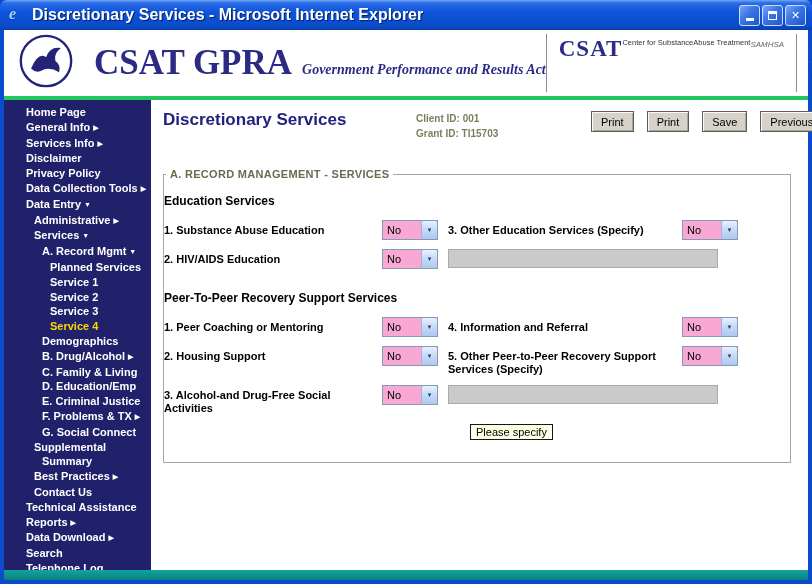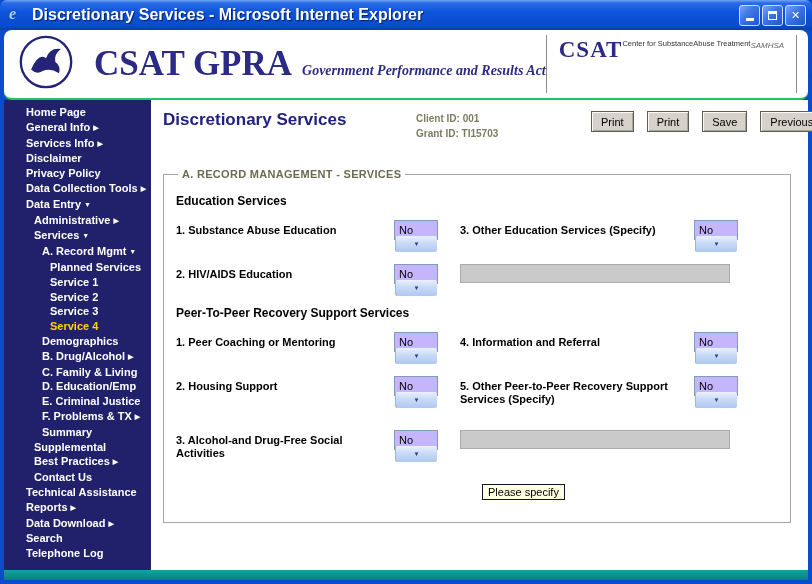--- a/index.html
+++ b/index.html
@@ -18,21 +18,21 @@
   .win-btns { margin-left:auto; display:flex; gap:2px; }
   .win-btn { width:21px; height:21px; border-radius:3px; border:1px solid #CDDCF7;
     background:linear-gradient(135deg,#7BA6F3 0%,#3E77E8 40%,#1E55CF 100%);
     color:#fff; font-size:11px; display:flex; align-items:center; justify-content:center; cursor:pointer; }
   .win-btn.min { align-items:flex-end; padding-bottom:4px; }
   .min-glyph { width:8px; height:3px; background:#fff; display:block; }
   .max-glyph { width:9px; height:9px; border:1px solid #fff; border-top:3px solid #fff; display:block; }
 
   
   .app-header { position:absolute; top:30px; left:4px; width:804px; height:70px;
-    background:#fff; border-bottom:2px solid #22c55e; display:flex; align-items:center;border-radius:8px; }
+    background:#fff; border-bottom:4px solid #22c55e; display:flex; align-items:center; }
   .hhs-logo { margin-left:14px; flex:0 0 auto; }
   .brand { margin-left:20px; display:flex; align-items:baseline; white-space:nowrap; }
   .brand-title { font-family:"Liberation Serif", serif; font-weight:bold; font-size:35px; color:#2B2B85; }
   .brand-tagline { font-family:"Liberation Serif", serif; font-style:italic; font-weight:bold;
     font-size:14px; color:#2B2B85; margin-left:10px; }
   .csat-block { margin-left:auto; text-align:center; padding:4px 12px; height:58px;
     border-left:1px solid #8C8C8C; border-right:1px solid #8C8C8C;
     display:flex; justify-content:center; flex:0 0 auto; }
   .csat-acronym { font-family:"Liberation Serif", serif; font-weight:bold; font-size:23px;
     color:#2B2B85; letter-spacing:1px; line-height:22px; }
@@ -59,29 +59,29 @@
   .page-title { font-size:17px; font-weight:bold; color:#22227E; flex:0 0 253px; }
   .ids { flex:0 0 175px; font-size:10px; font-weight:bold; color:#7E7C5E;
     line-height:15px; padding-top:1px; }
   .toolbar { margin-left:auto; display:flex; gap:13px; padding-top:1px; }
   .xp-btn { font-family:"Liberation Sans", sans-serif; font-size:11px; color:#000;
     background:#D6D2CA; border:1px solid #5F5D54;
     box-shadow:inset 1px 1px 0 #FBFAF7, inset -1px -1px 0 #A8A69C;
     padding:2px 9px; height:21px; cursor:pointer; }
 
   .record-fieldset { margin:27px 17px 0 12px; border:1px solid #A6A6A6;
-    padding:8px 12px 22px; }
+    padding:8px 0 22px; }
   .record-fieldset legend { font-size:11px; font-weight:bold; color:#6C6A4F;
     letter-spacing:.3px; padding:0 4px; margin-left:2px; }
   .group-heading { font-size:12px; font-weight:bold; color:#000; margin:6px 0 12px; }
   .group-heading.peer { margin-top:22px; }
-  .qgrid { display:grid; grid-template-columns:218px 66px 234px 46px; row-gap:24px; }
+  .qgrid { display:grid; grid-template-columns:218px 66px 234px 46px; row-gap:9px; }
   .qlabel { font-size:11px; font-weight:bold; line-height:13px; padding-top:4px; padding-right:10px; }
-  .xp-select { width:44px; height:20px; border:1px solid #7F9DB9; background:#c4b5fd;
-    display:flex; align-self:start; cursor:pointer;flex-direction:column; }
+  .xp-select { width:56px; height:20px; border:1px solid #7F9DB9; background:#f9a8d4;
+    display:flex; align-self:start; cursor:pointer; }
   .sel-val { flex:1; font-size:11px; padding:3px 0 0 4px; color:#000; }
   .sel-btn { flex:0 0 16px; background:linear-gradient(180deg,#E9F1FD 0%,#C9DAF6 45%,#AEC8F0 100%);
     border-left:1px solid #9EB6DE; border-radius:2px; color:#1F3F7F; font-size:6px;
     display:flex; align-items:center; justify-content:center; }
   .spec-input { width:270px; height:19px; background:#CACACA; border:1px solid #ABABAB;
     align-self:start; font-size:11px; }
   .tooltip { background:#FFFFE1; border:1px solid #0f172a; font-size:11px; padding:1px 5px;
     justify-self:start; margin-left:22px; align-self:start; white-space:nowrap; }
 
   
@@ -150,22 +150,23 @@
       <div class="nav-item lvl3"><span>Service 1</span></div>
       <div class="nav-item lvl3"><span>Service 2</span></div>
       <div class="nav-item lvl3"><span>Service 3</span></div>
       <div class="nav-item lvl3 active"><span>Service 4</span></div>
       <div class="nav-item lvl2"><span>Demographics</span></div>
       <div class="nav-item lvl2"><span>B. Drug/Alcohol</span><span class="nav-arrow">▶</span></div>
       <div class="nav-item lvl2"><span>C. Family &amp; Living</span></div>
       <div class="nav-item lvl2"><span>D. Education/Emp</span></div>
       <div class="nav-item lvl2"><span>E. Criminal Justice</span></div>
       <div class="nav-item lvl2"><span>F. Problems &amp; TX</span><span class="nav-arrow">▶</span></div>
+      <div class="nav-item lvl2"><span>G. Social Connect</span></div>
+      <div class="nav-item lvl1"><span>Supplemental</span></div>
       <div class="nav-item lvl2"><span>Summary</span></div>
-      <div class="nav-item lvl1"><span>Supplemental</span></div>
       <div class="nav-item lvl1"><span>Best Practices</span><span class="nav-arrow">▶</span></div>
       <div class="nav-item lvl1"><span>Contact Us</span></div>
       <div class="nav-item lvl0"><span>Technical Assistance</span></div>
       <div class="nav-item lvl0"><span>Reports</span><span class="nav-arrow">▶</span></div>
       <div class="nav-item lvl0"><span>Data Download</span><span class="nav-arrow">▶</span></div>
       <div class="nav-item lvl0"><span>Search</span></div>
       <div class="nav-item lvl0"><span>Telephone Log</span></div>
     </div>
 
   <div class="main">

